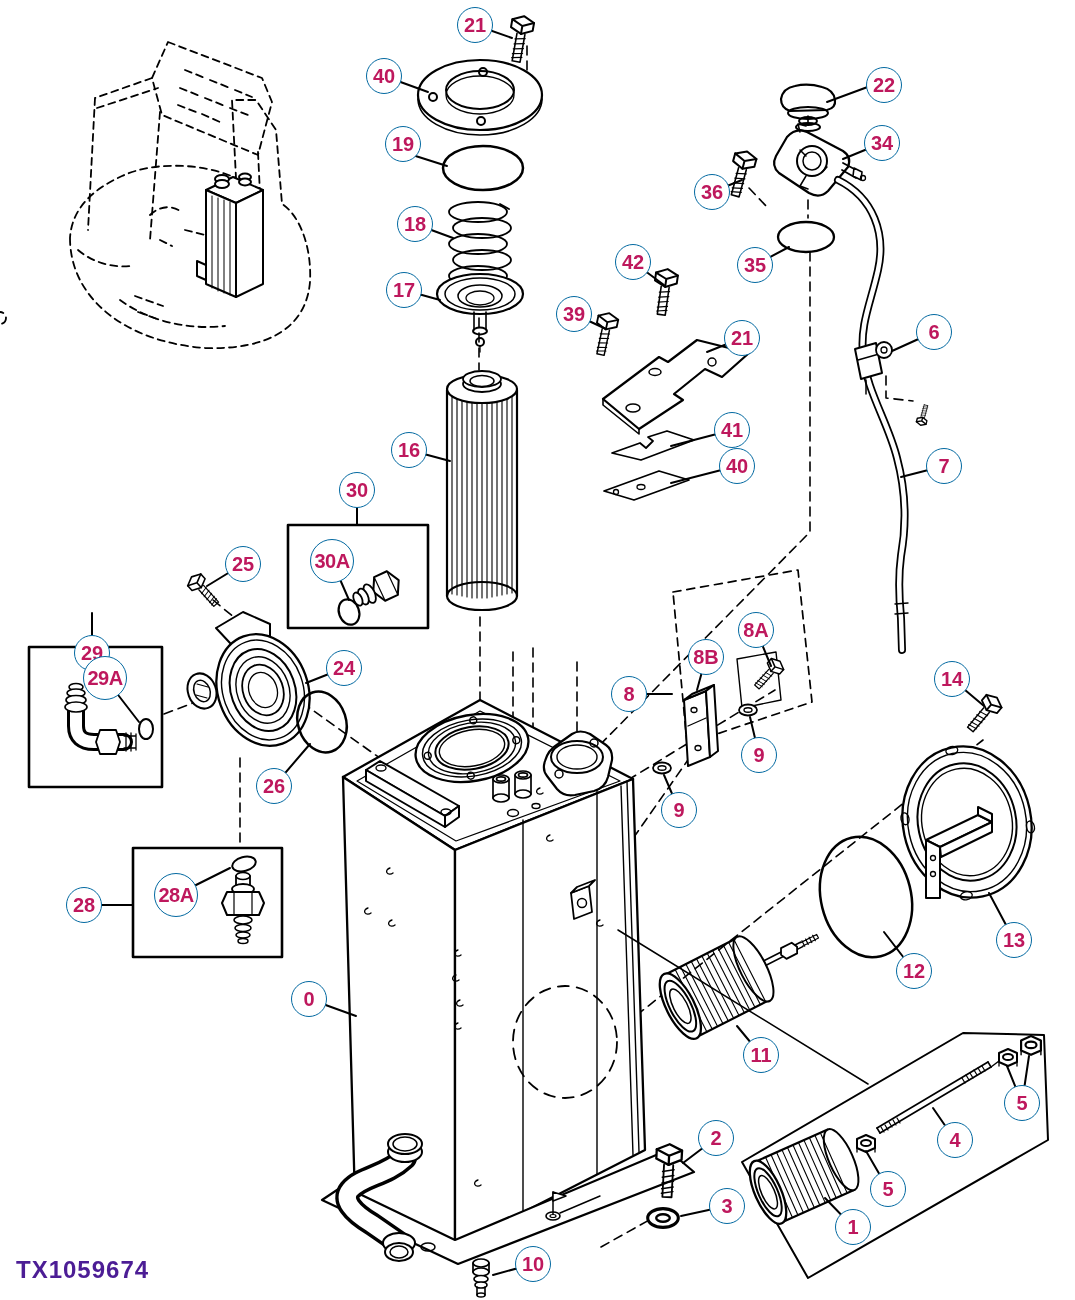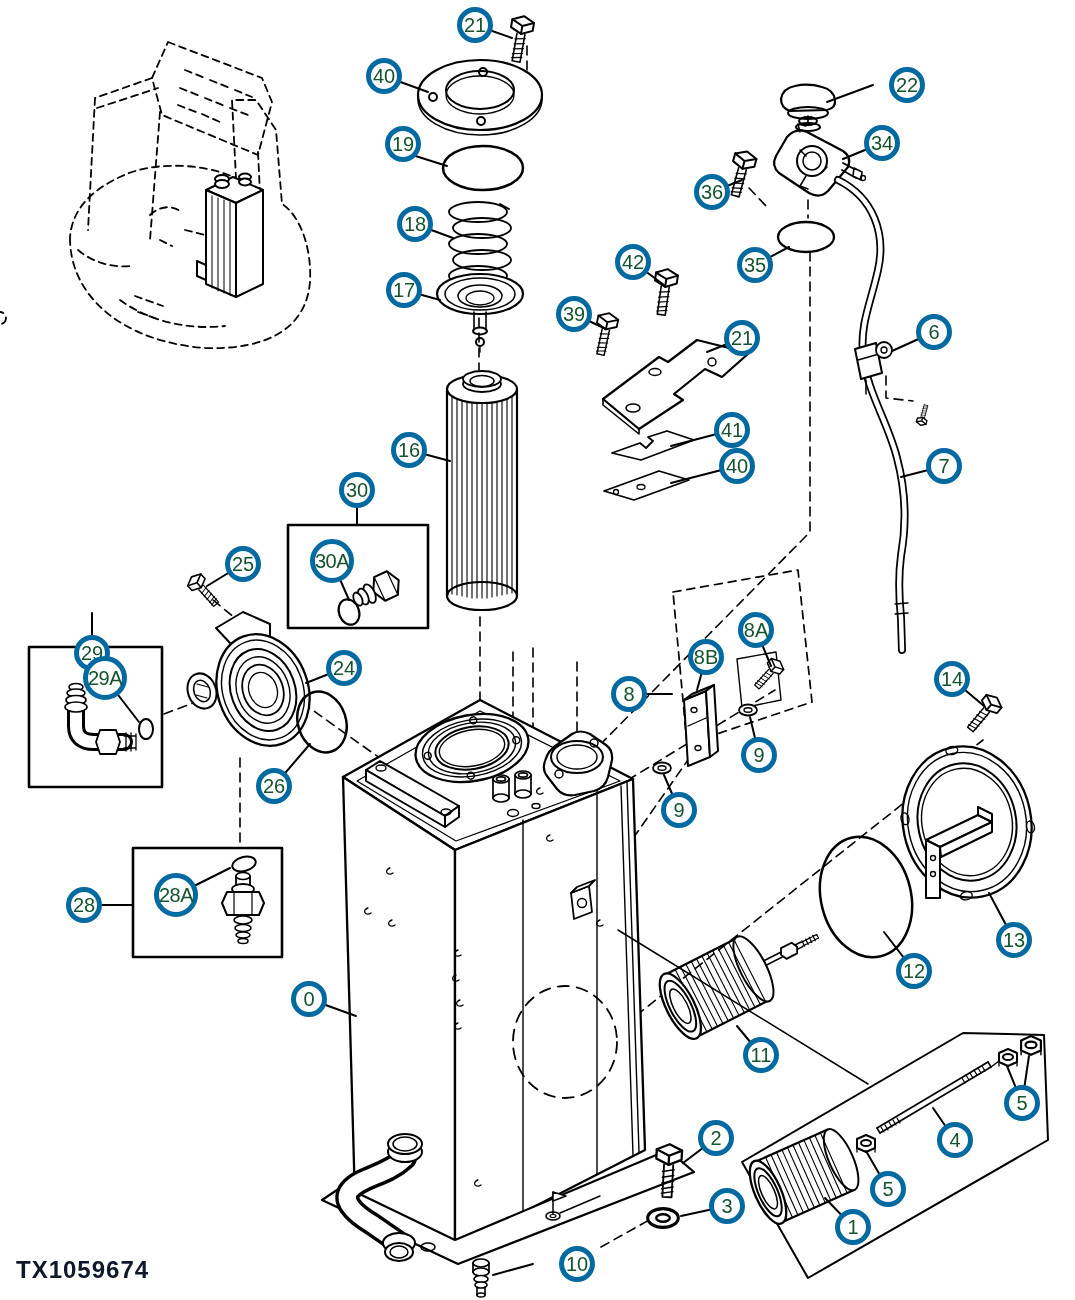--- a/index.html
+++ b/index.html
@@ -1,26 +1,26 @@
 <!DOCTYPE html>
 <html><head>
 <meta charset="utf-8">
 <style>
   html,body{margin:0;padding:0;background:#fff;}
   #canvas{position:relative;width:1075px;height:1300px;background:#ffffff;overflow:hidden;
           font-family:"Liberation Sans", sans-serif;}
   #art{position:absolute;left:0;top:0;}
   #callout-layer{position:absolute;left:0;top:0;width:100%;height:100%;pointer-events:none;}
-  .balloon{position:absolute;transform:translate(-50%,-50%);background:#fff;border:5px solid #0369a1;
+  .balloon{position:absolute;transform:translate(-50%,-50%);background:#fff;border:1px solid #0369a1;
            border-radius:50%;display:flex;align-items:center;justify-content:center;
-           font-weight:normal;color:#14532d;pointer-events:auto;box-sizing:border-box;}
+           font-weight:bold;color:#be185d;pointer-events:auto;box-sizing:border-box;}
   .balloon.small{font-size:20px;}
   .balloon.wide{font-size:20px;letter-spacing:-0.5px;}
   #figure-code{position:absolute;left:16px;top:1256px;font-weight:bold;font-size:24px;
-               letter-spacing:1px;color:#0f172a;}
+               letter-spacing:1px;color:#4c1d95;}
 </style>
 </head>
 <body>
 
 <div id="canvas">
 
 <svg id="art" width="1075" height="1300" viewBox="0 0 1075 1300" fill="none" stroke="#000" stroke-width="2" stroke-linecap="round" stroke-linejoin="round">
   <defs>
     <g id="hexbolt">
       <polygon points="-11,-7 0,-12 11,-7 11,1 0,6 -11,1" fill="#fff"></polygon>
@@ -482,21 +482,21 @@
       </g>
 </svg>
 
 <div id="callout-layer">
       <div class="balloon small" style="left: 475px; top: 25px; width: 36px; height: 36px;">21</div>
       <div class="balloon small" style="left: 384px; top: 76px; width: 36px; height: 36px;">40</div>
       <div class="balloon small" style="left: 403px; top: 144px; width: 36px; height: 36px;">19</div>
       <div class="balloon small" style="left: 415px; top: 224px; width: 36px; height: 36px;">18</div>
       <div class="balloon small" style="left: 404px; top: 290px; width: 36px; height: 36px;">17</div>
       <div class="balloon small" style="left: 409px; top: 450px; width: 36px; height: 36px;">16</div>
-      <div class="balloon small" style="left: 907px; top: 85px; width: 36px; height: 36px;">22</div>
+      <div class="balloon small" style="left: 884px; top: 85px; width: 36px; height: 36px;">22</div>
       <div class="balloon small" style="left: 882px; top: 143px; width: 36px; height: 36px;">34</div>
       <div class="balloon small" style="left: 712px; top: 192px; width: 36px; height: 36px;">36</div>
       <div class="balloon small" style="left: 755px; top: 265px; width: 36px; height: 36px;">35</div>
       <div class="balloon small" style="left: 633px; top: 262px; width: 36px; height: 36px;">42</div>
       <div class="balloon small" style="left: 574px; top: 314px; width: 36px; height: 36px;">39</div>
       <div class="balloon small" style="left: 742px; top: 338px; width: 36px; height: 36px;">21</div>
       <div class="balloon small" style="left: 732px; top: 430px; width: 36px; height: 36px;">41</div>
       <div class="balloon small" style="left: 737px; top: 466px; width: 36px; height: 36px;">40</div>
       <div class="balloon small" style="left: 934px; top: 332px; width: 36px; height: 36px;">6</div>
       <div class="balloon small" style="left: 944px; top: 466px; width: 36px; height: 36px;">7</div>
@@ -518,18 +518,18 @@
       <div class="balloon small" style="left: 761px; top: 1055px; width: 36px; height: 36px;">11</div>
       <div class="balloon small" style="left: 84px; top: 905px; width: 36px; height: 36px;">28</div>
       <div class="balloon wide" style="left: 176px; top: 895px; width: 44px; height: 44px;">28A</div>
       <div class="balloon small" style="left: 309px; top: 999px; width: 36px; height: 36px;">0</div>
       <div class="balloon small" style="left: 716px; top: 1138px; width: 36px; height: 36px;">2</div>
       <div class="balloon small" style="left: 727px; top: 1206px; width: 36px; height: 36px;">3</div>
       <div class="balloon small" style="left: 853px; top: 1227px; width: 36px; height: 36px;">1</div>
       <div class="balloon small" style="left: 888px; top: 1189px; width: 36px; height: 36px;">5</div>
       <div class="balloon small" style="left: 955px; top: 1140px; width: 36px; height: 36px;">4</div>
       <div class="balloon small" style="left: 1022px; top: 1103px; width: 36px; height: 36px;">5</div>
-      <div class="balloon small" style="left: 533px; top: 1264px; width: 36px; height: 36px; margin-left: 44px;">10</div>
+      <div class="balloon small" style="left: 533px; top: 1264px; width: 36px; height: 36px;">10</div>
     </div>
 
 <div id="figure-code">TX1059674</div>
 
 </div>
 
 </body></html>

